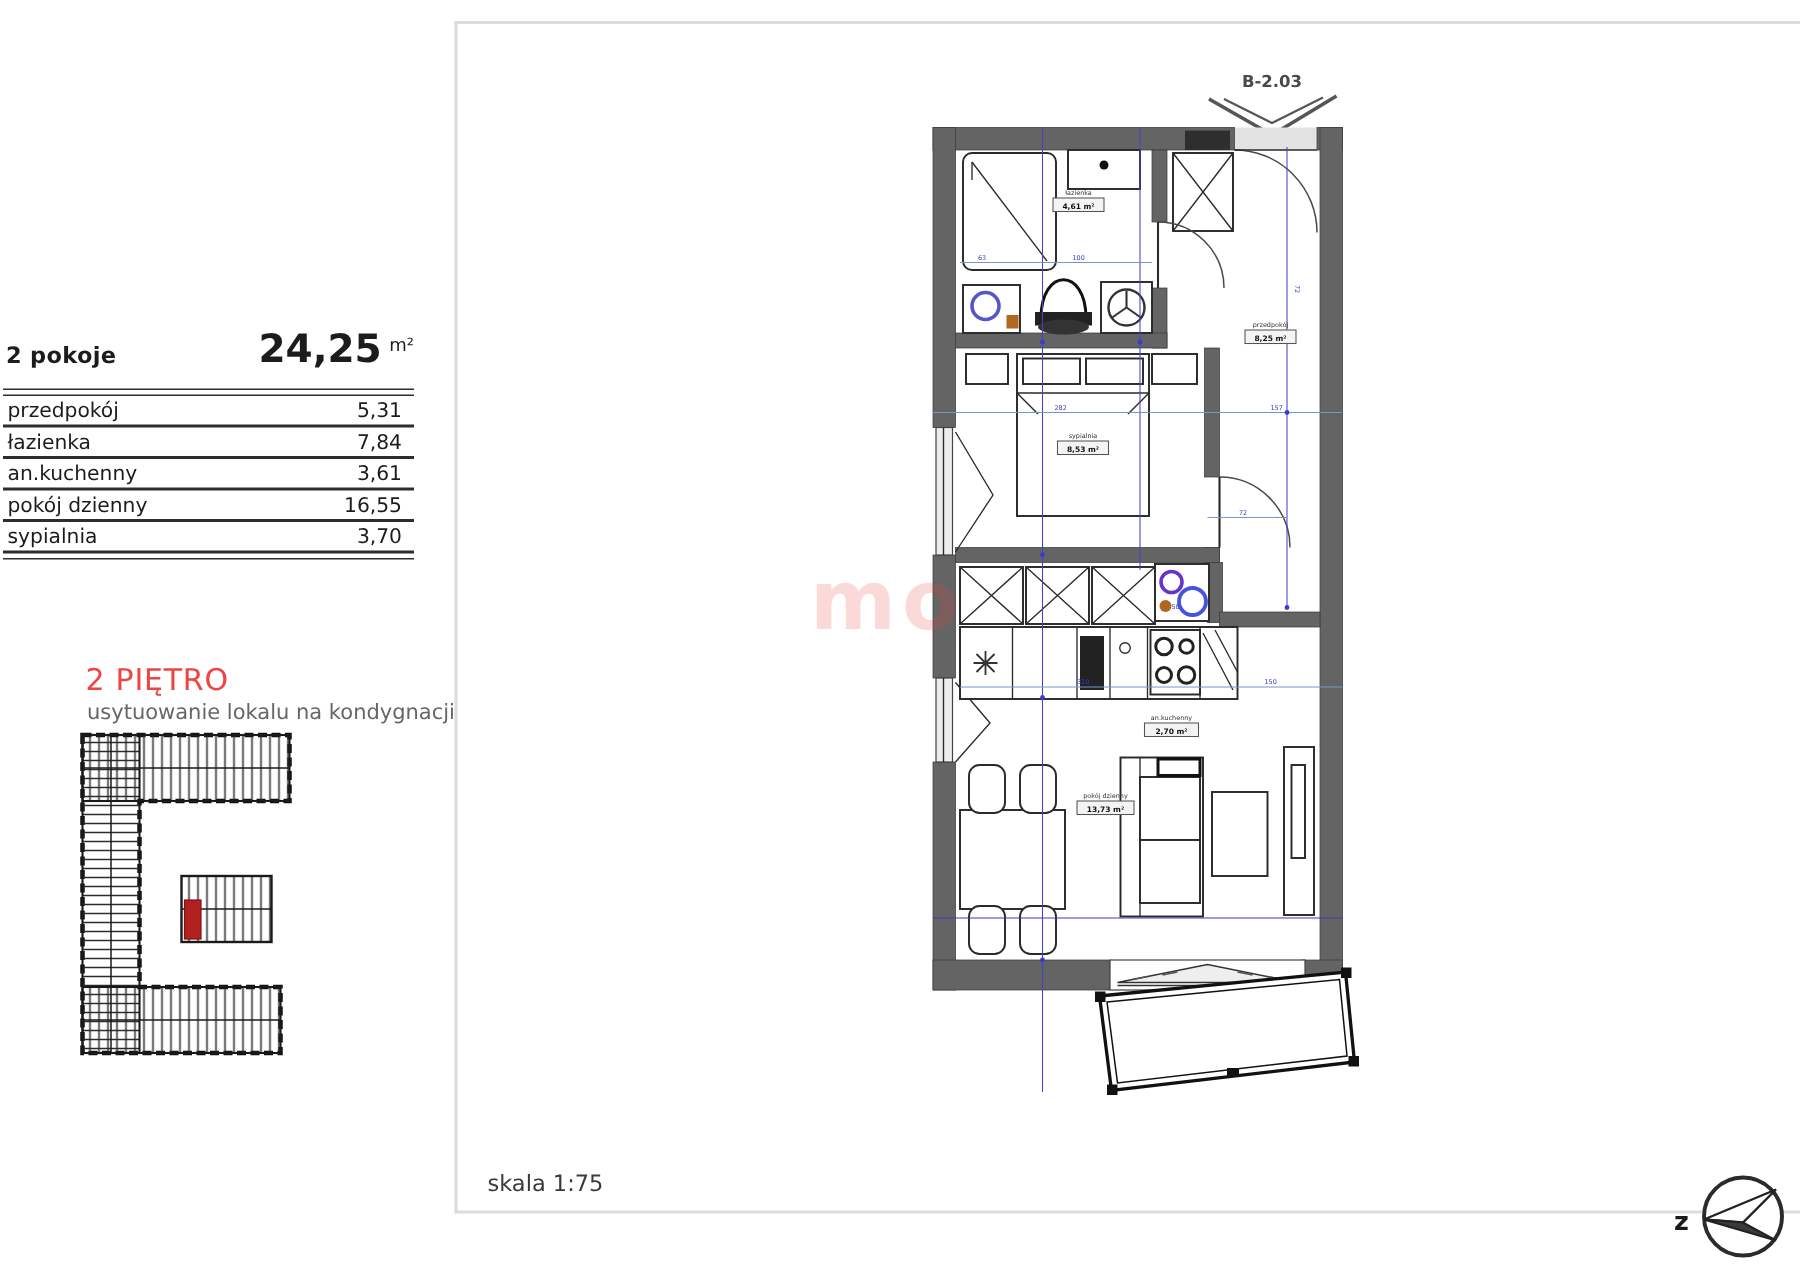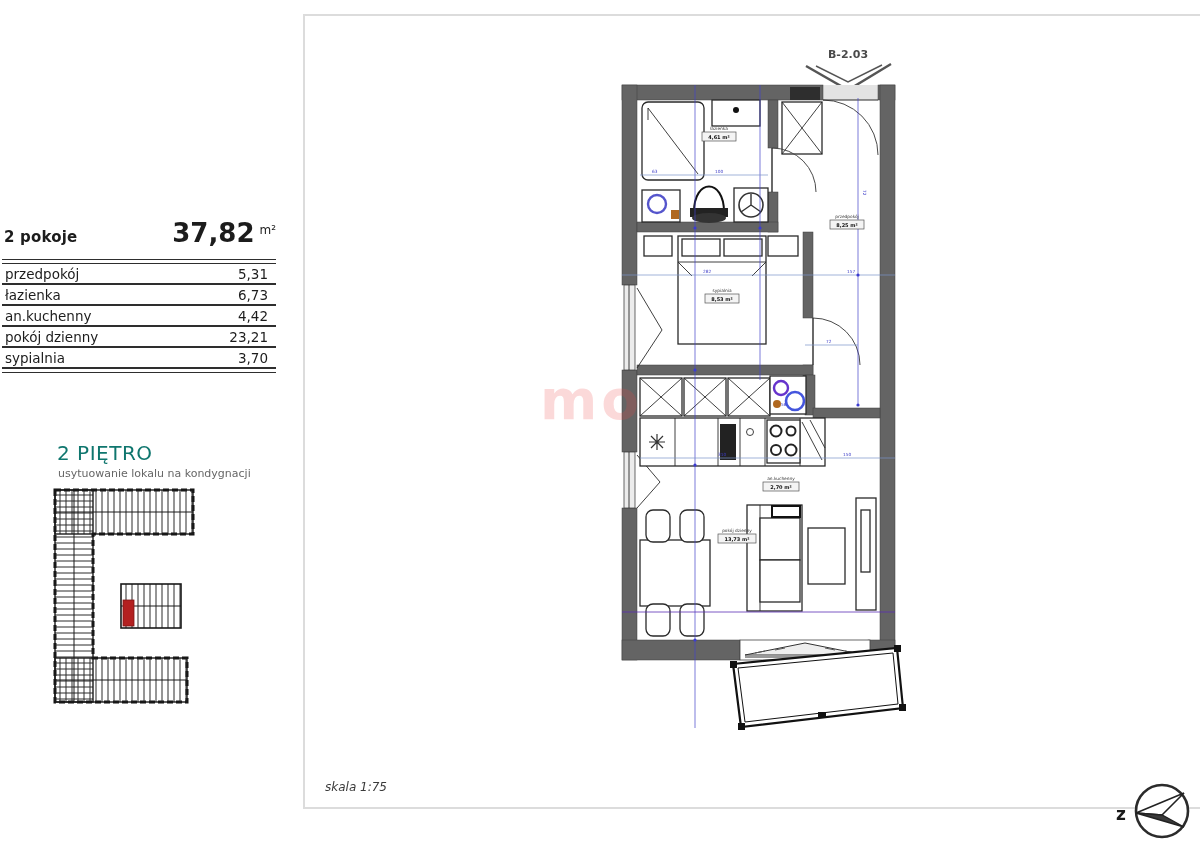--- a/index.html
+++ b/index.html
@@ -18,28 +18,28 @@
   .summary .unit{font-size:12px;margin:0 2px 9px 5px;}
 
   
   .tbl{position:absolute;left:2px;top:259px;width:274px;border-top:1.5px solid #2e2e2e;padding-top:3px;}
   .tbl-in{border-top:1.5px solid #2e2e2e;}
   .trow{display:flex;justify-content:space-between;align-items:center;
         border-bottom:2px solid #2e2e2e;padding:1px 8px 1px 3px;font-size:13.5px;height:17px;}
   .tbl-btm{border-bottom:1.5px solid #2e2e2e;height:3px;}
 
   
-  .floor-title{position:absolute;left:57px;top:441px;font-size:20px;color:#0f766e;letter-spacing:.5px;}
-  .floor-sub{position:absolute;left:58px;top:467px;font-size:11px;color:#666;}
+  .floor-title{position:absolute;left:57px;top:441px;font-size:20px;color:#ef4444;letter-spacing:.5px;}
+  .floor-sub{position:absolute;left:58px;top:467px;font-size:14px;color:#666;}
 
   .minimap{position:absolute;left:15px;top:486px;}
   .plan-svg{position:absolute;left:600px;top:40px;}
   .compass{position:absolute;left:1108px;top:774px;}
 
-  .scale-label{position:absolute;left:325px;top:780px;font-size:12px;color:#3a3a3a;font-style:italic;}
+  .scale-label{position:absolute;left:325px;top:780px;font-size:15px;color:#3a3a3a;}
   .watermark{position:absolute;left:540px;top:368px;font-size:55px;font-weight:bold;
              color:#ef4444;opacity:.20;letter-spacing:4px;z-index:3;pointer-events:none;}
 
   
   .wall{fill:#646464;stroke:#3d3d3d;stroke-width:.5;}
   .fix{fill:#fff;stroke:#2a2a2a;stroke-width:1.3;}
   .thin{stroke:#2a2a2a;stroke-width:.9;fill:none;}
   .dimb{stroke:#4343c8;stroke-width:.7;}
   .dimh{stroke:#7a93c9;stroke-width:.7;}
   .dimp{stroke:#5b2fb5;stroke-width:.8;}
@@ -53,41 +53,41 @@
 </head>
 <body>
 
 <div id="stage">
 
   <div class="frame"></div>
 
   <div class="summary">
     <span class="rooms">2 pokoje</span>
     <span class="grow"></span>
-    <span class="area">37,82</span>
+    <span class="area">24,25</span>
     <span class="unit">m²</span>
   </div>
 
   <div class="tbl">
     <div class="tbl-in">
       <div class="trow">
         <span>przedpokój</span>
         <span>5,31</span>
       </div>
       <div class="trow">
         <span>łazienka</span>
-        <span>6,73</span>
+        <span>7,84</span>
       </div>
       <div class="trow">
         <span>an.kuchenny</span>
-        <span>4,42</span>
+        <span>3,61</span>
       </div>
       <div class="trow">
         <span>pokój dzienny</span>
-        <span>23,21</span>
+        <span>16,55</span>
       </div>
       <div class="trow">
         <span>sypialnia</span>
         <span>3,70</span>
       </div>
       <div class="tbl-btm"></div>
     </div>
   </div>
 
   <div class="floor-title">2 PIĘTRO</div>

